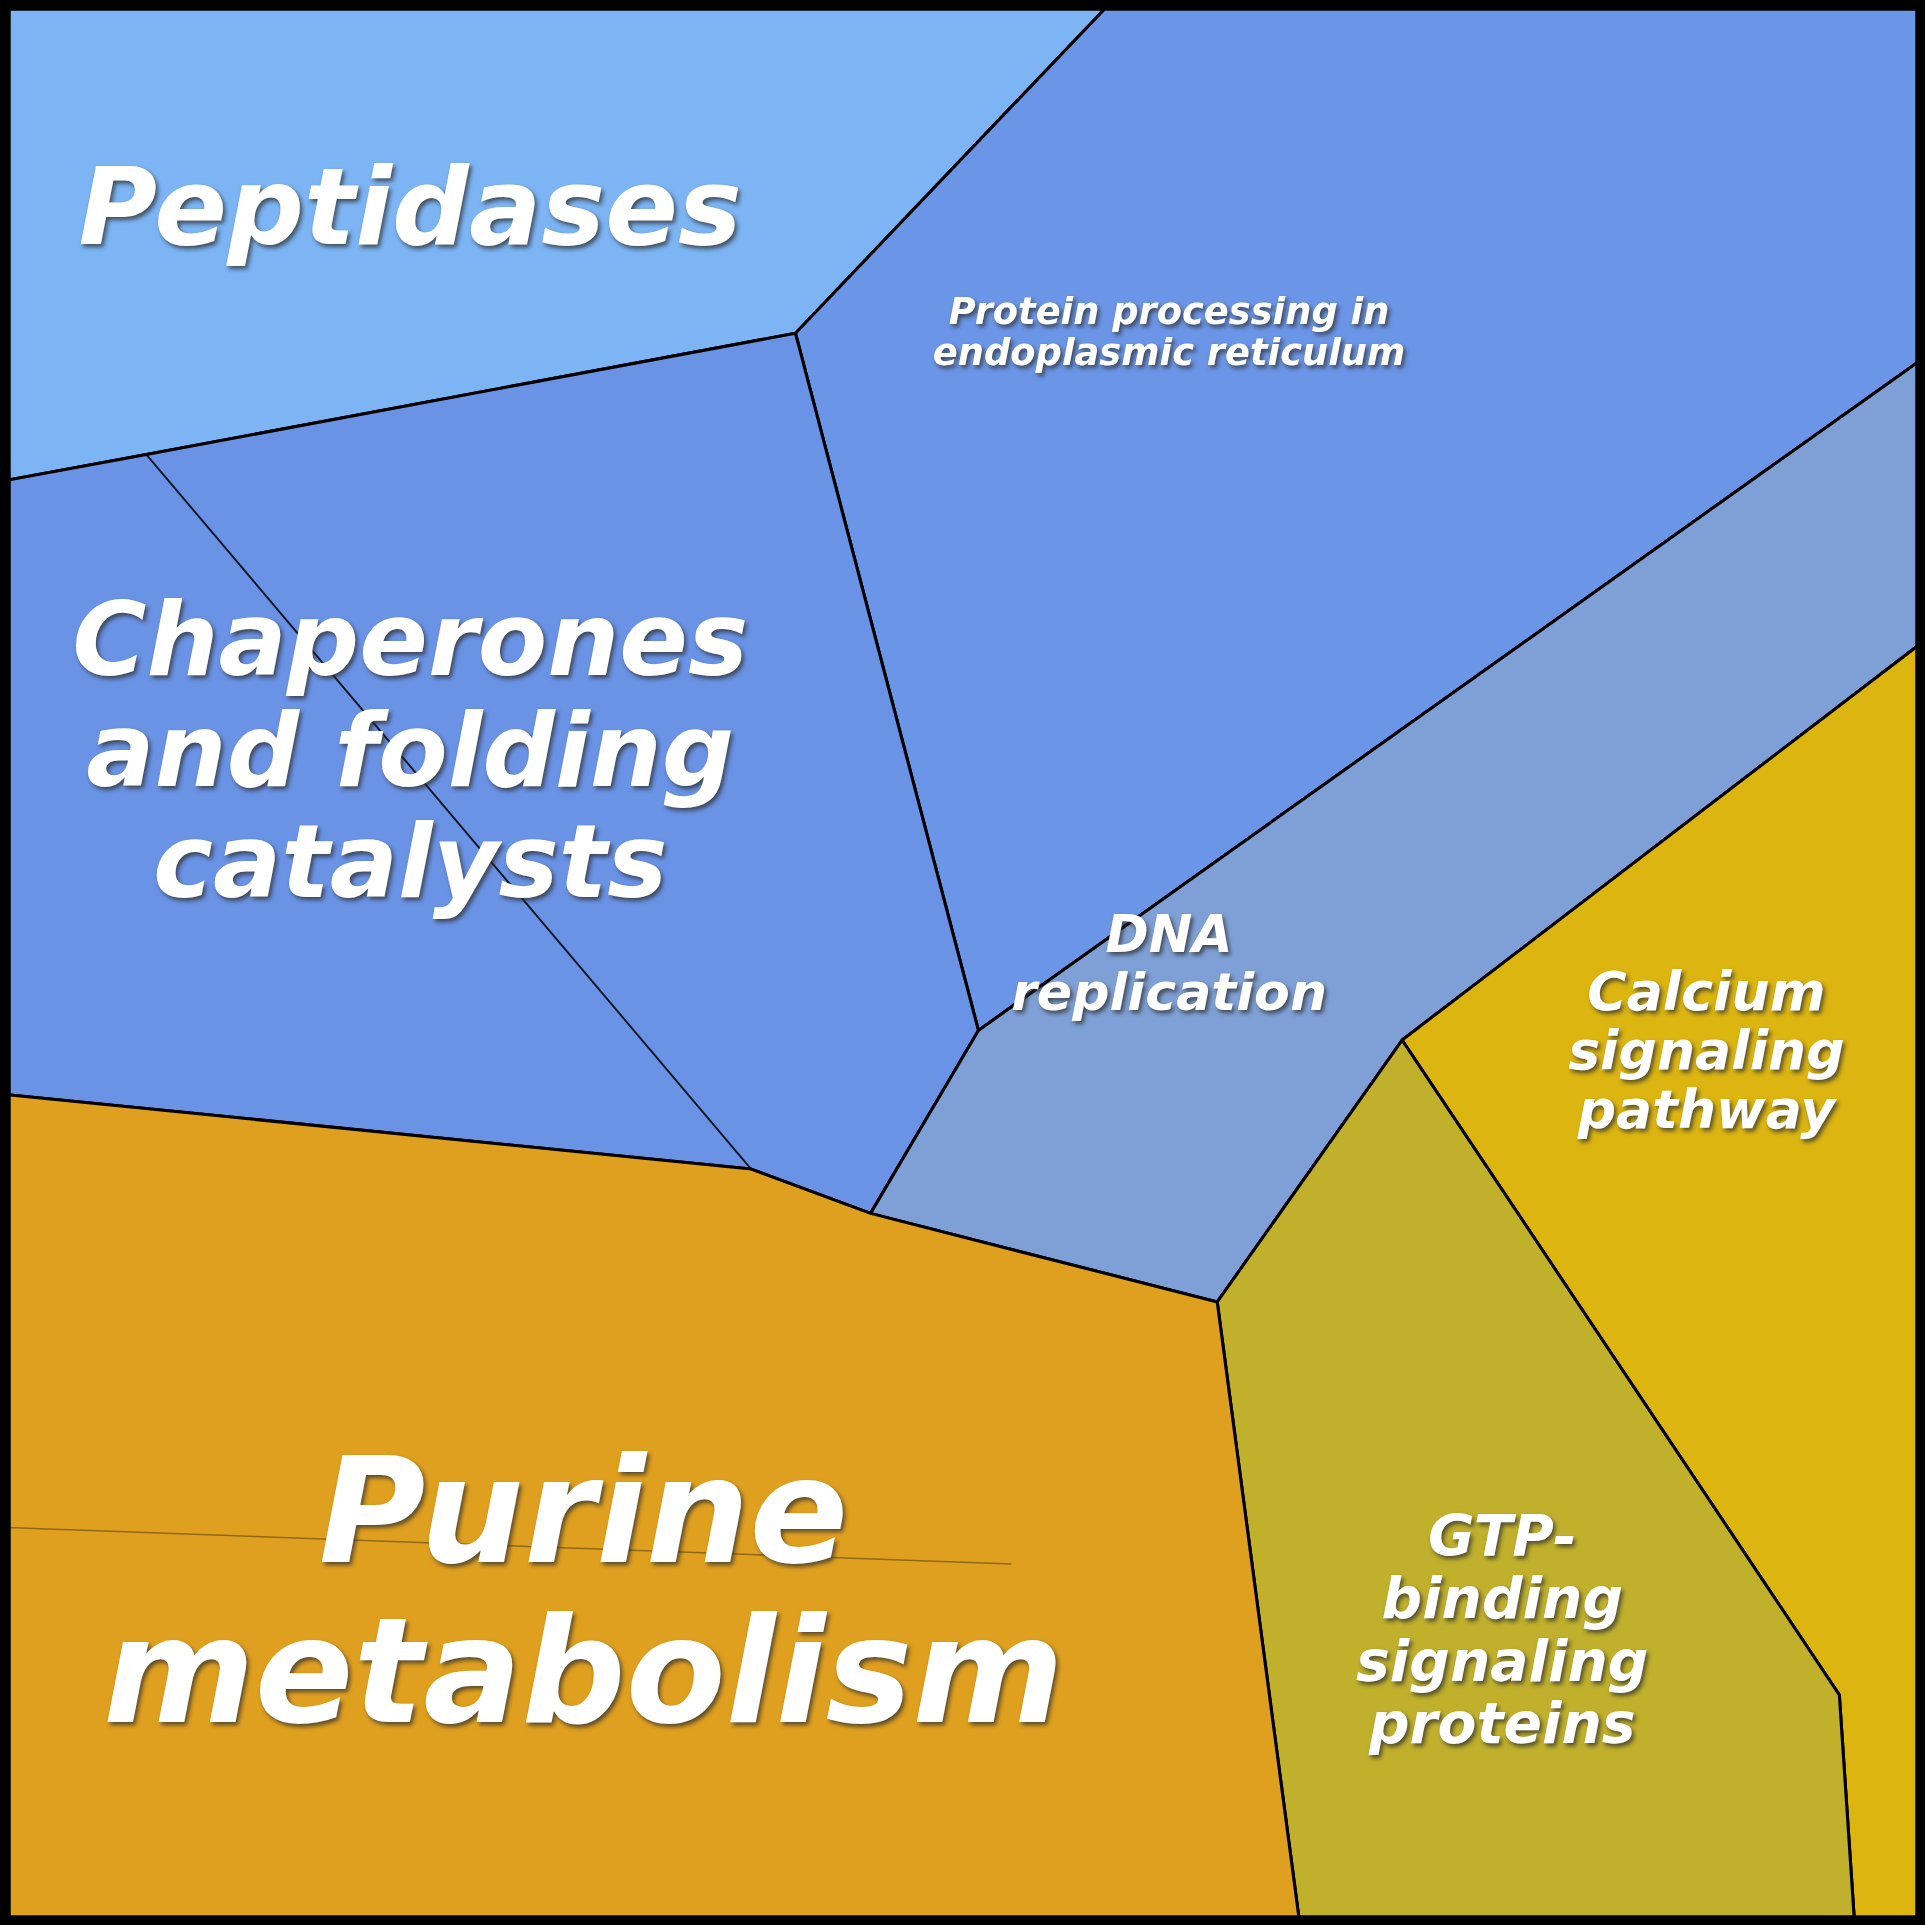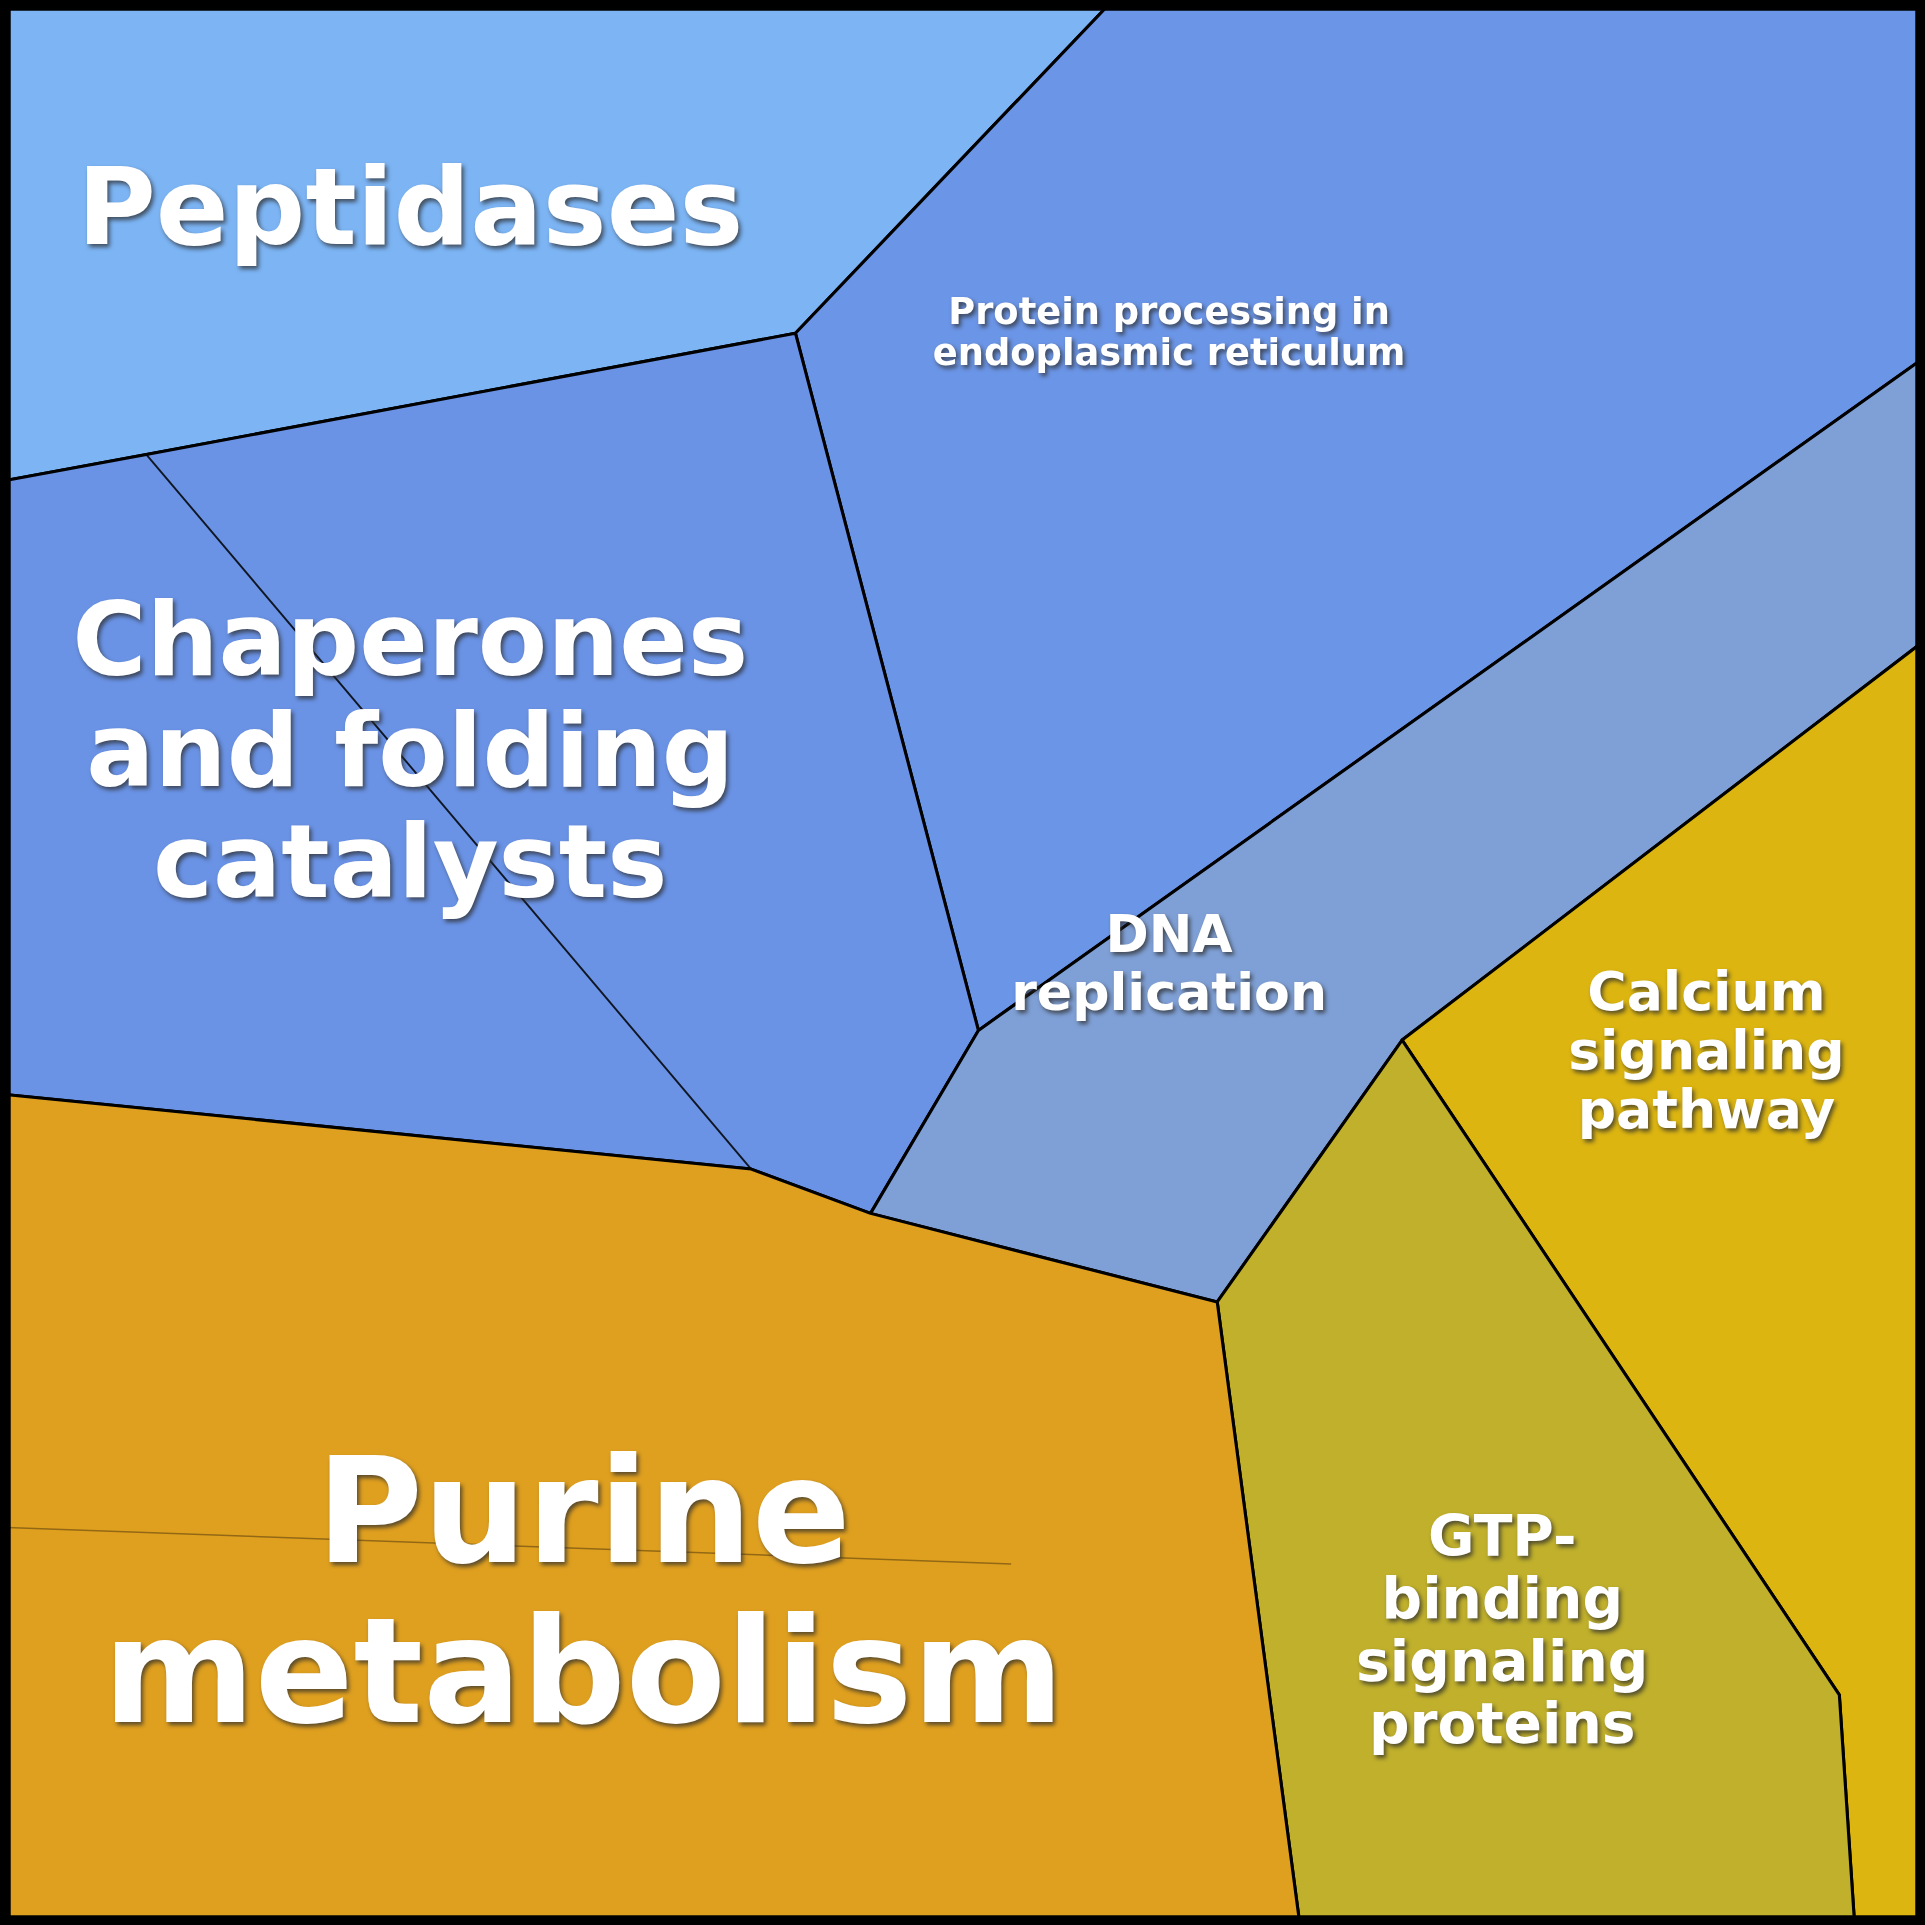--- a/index.html
+++ b/index.html
@@ -5,20 +5,21 @@
   html, body {
     margin: 0;
     padding: 0;
     background: #ffffff;
   }
   .figure-wrap {
     width: 1926px;
     height: 1926px;
     position: relative;
     background: #ffffff;
+    font-style: italic;
   }
   svg.treemap {
     display: block;
     width: 1926px;
     height: 1926px;
   }
   .cell-label {
     font-family: "DejaVu Sans", "Liberation Sans", sans-serif;
     font-weight: bold;
     fill: #ffffff;

